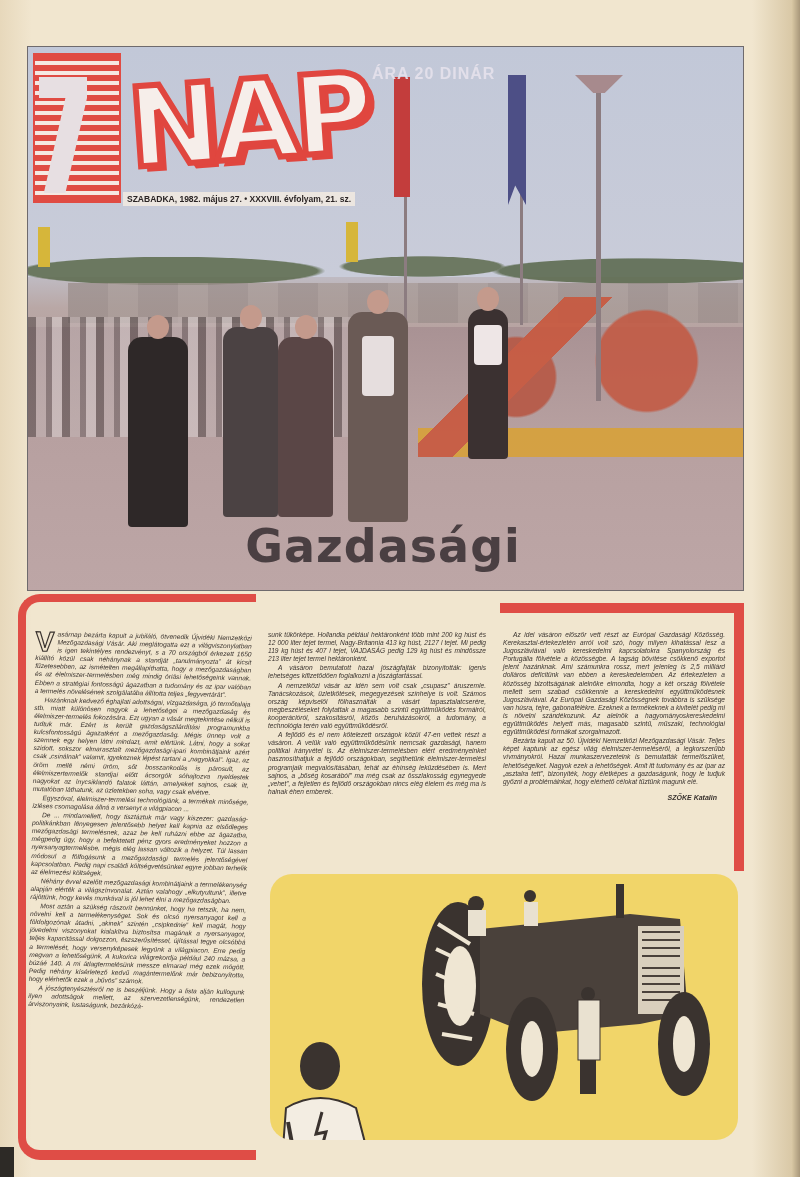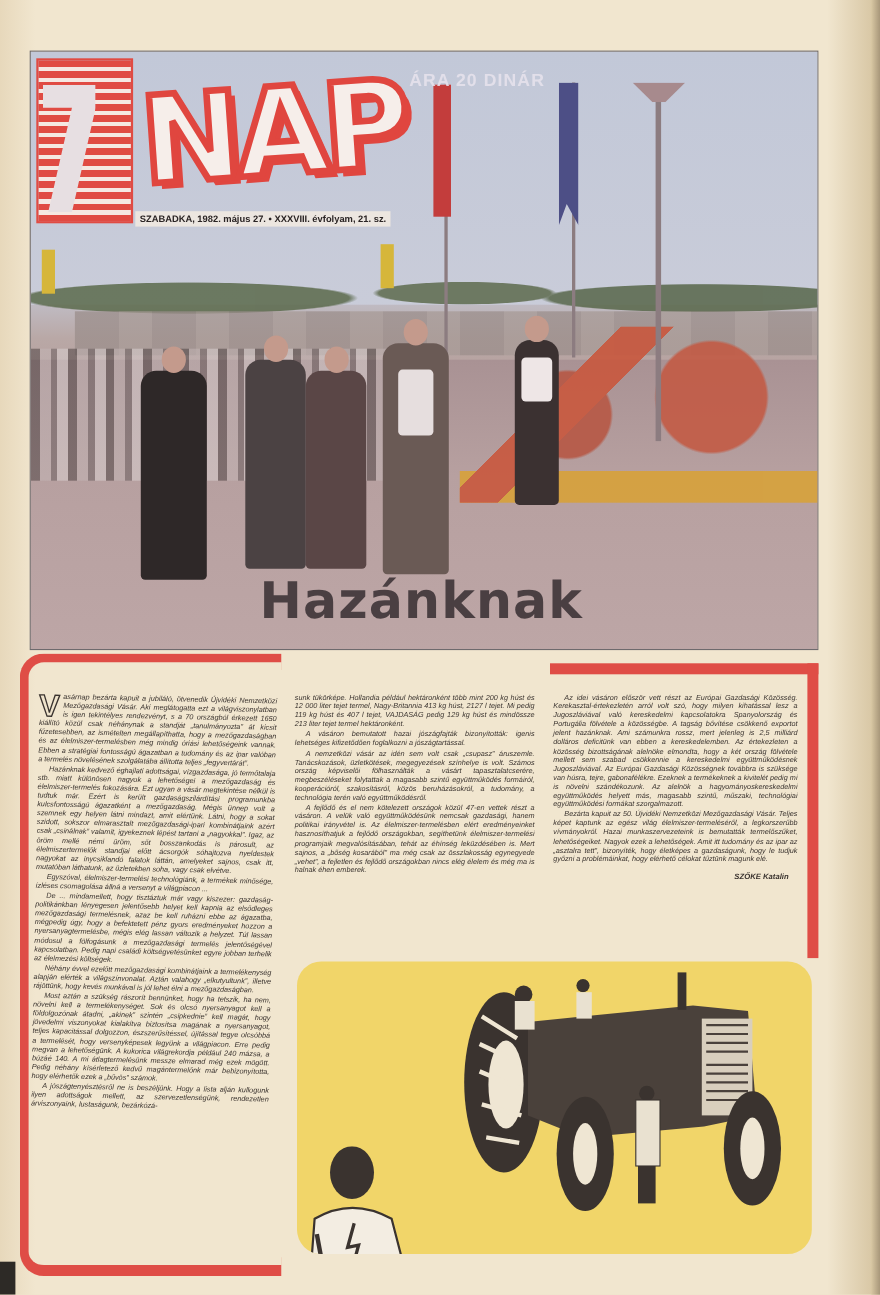--- a/index.html
+++ b/index.html
@@ -180,21 +180,21 @@
         <div class="head"></div>
         <div class="shirt"></div>
       </div>
 
     <div class="masthead-7">
       <div class="seven-cut"></div>
     </div>
     <div class="masthead-nap">NAP</div>
     <div class="price">ÁRA 20 DINÁR</div>
     <div class="masthead-date">SZABADKA, 1982. május 27. • XXXVIII. évfolyam, 21. sz.</div>
-    <div class="headline">Hazánknak</div>
+    <div class="headline">Gazdasági</div>
   </div>
 
   <div class="red-frame-left"></div>
   <div class="red-bar-right-top"></div>
   <div class="red-bar-right-side"></div>
 
   <div class="col col-1">
     <p class="first"><span class="dropcap">V</span><span>asárnap bezárta kapuit a jubiláló, ötvenedik Újvidéki Nemzetközi Mezőgazdasági Vásár. Aki meglátogatta ezt a világviszonylatban is igen tekintélyes rendezvényt, s a 70 országból érkezett 1650 kiállító közül csak néhánynak a standját „tanulmányozta” át kicsit fűzetesebben, az ismételten megállapíthatta, hogy a mezőgazdaságban és az élelmiszer-termelésben még mindig óriási lehetőségeink vannak. Ebben a stratégiai fontosságú ágazatban a tudomány és az ipar valóban a termelés növelésének szolgálatába állította teljes „fegyvertárát”.</span></p>
     <p>Hazánknak kedvező éghajlati adottságai, vízgazdasága, jó termőtalaja stb. miatt különösen nagyok a lehetőségei a mezőgazdaság és élelmiszer-termelés fokozására. Ezt ugyan a vásár megtekintése nélkül is tudtuk már. Ezért is került gazdaságszilárdítási programunkba kulcsfontosságú ágazatként a mezőgazdaság. Mégis ünnep volt a szemnek egy helyen látni mindazt, amit elértünk. Látni, hogy a sokat szidott, sokszor elmarasztalt mezőgazdasági-ipari kombinátjaink azért csak „csinálnak” valamit, igyekeznek lépést tartani a „nagyokkal”. Igaz, az öröm mellé némi üröm, sőt bosszankodás is párosult, az élelmiszertermelők standjai előtt ácsorgók sóhajtozva nyeldestek nagyokat az ínycsiklandó falatok láttán, amelyeket sajnos, csak itt, mutatóban láthatunk, az üzletekben soha, vagy csak elvétve.</p>
     <p>Egyszóval, élelmiszer-termelési technológiánk, a termékek minősége, ízléses csomagolása állná a versenyt a világpiacon ...</p>

